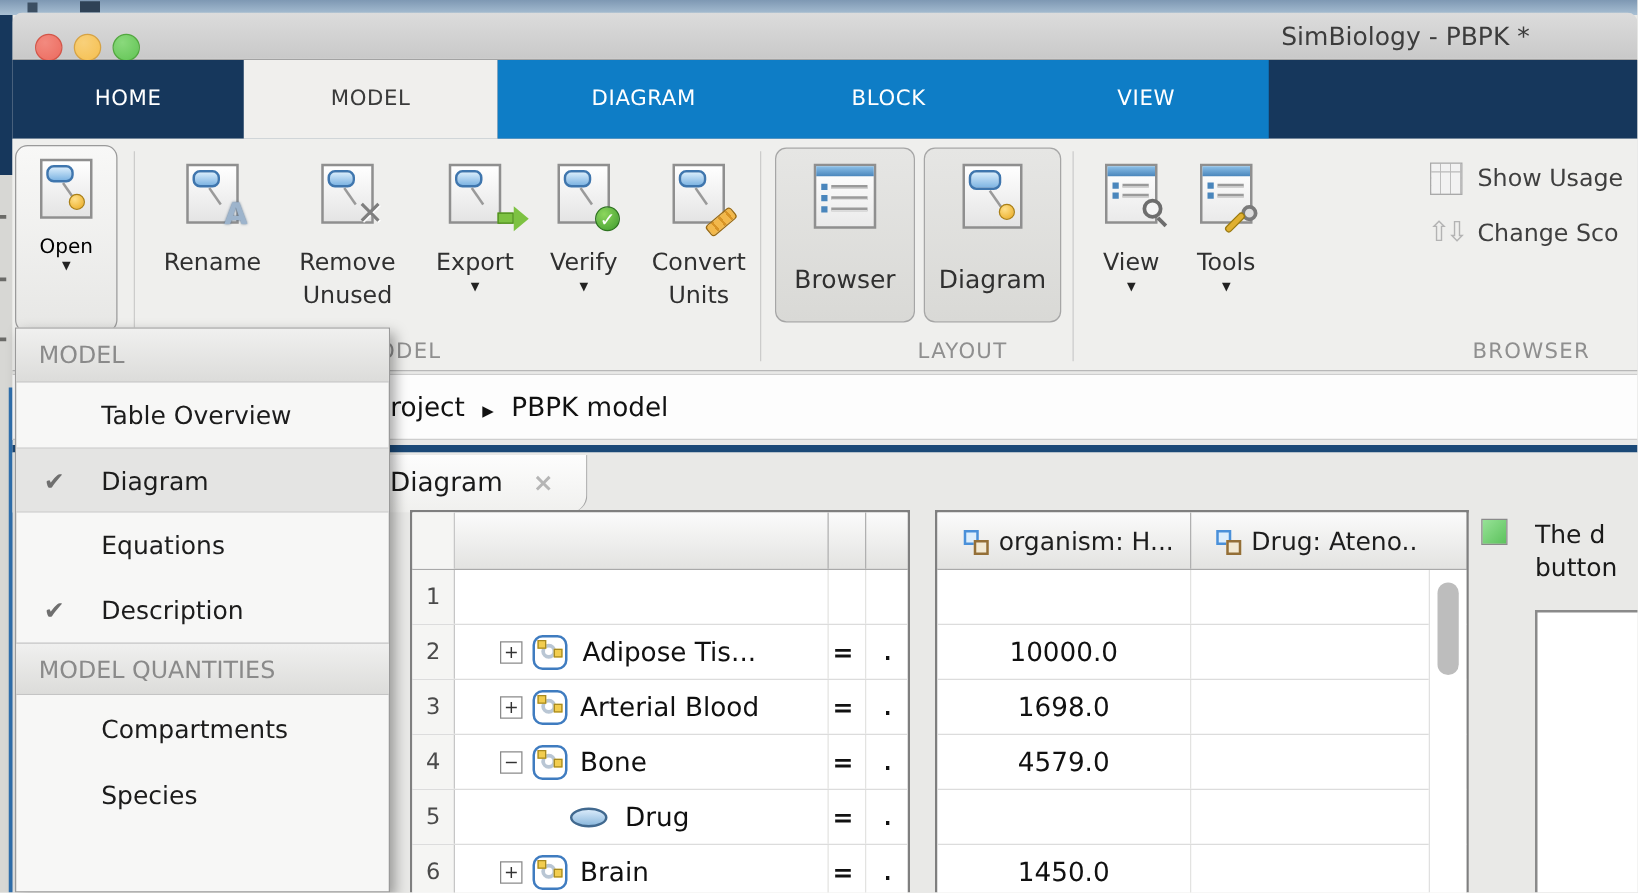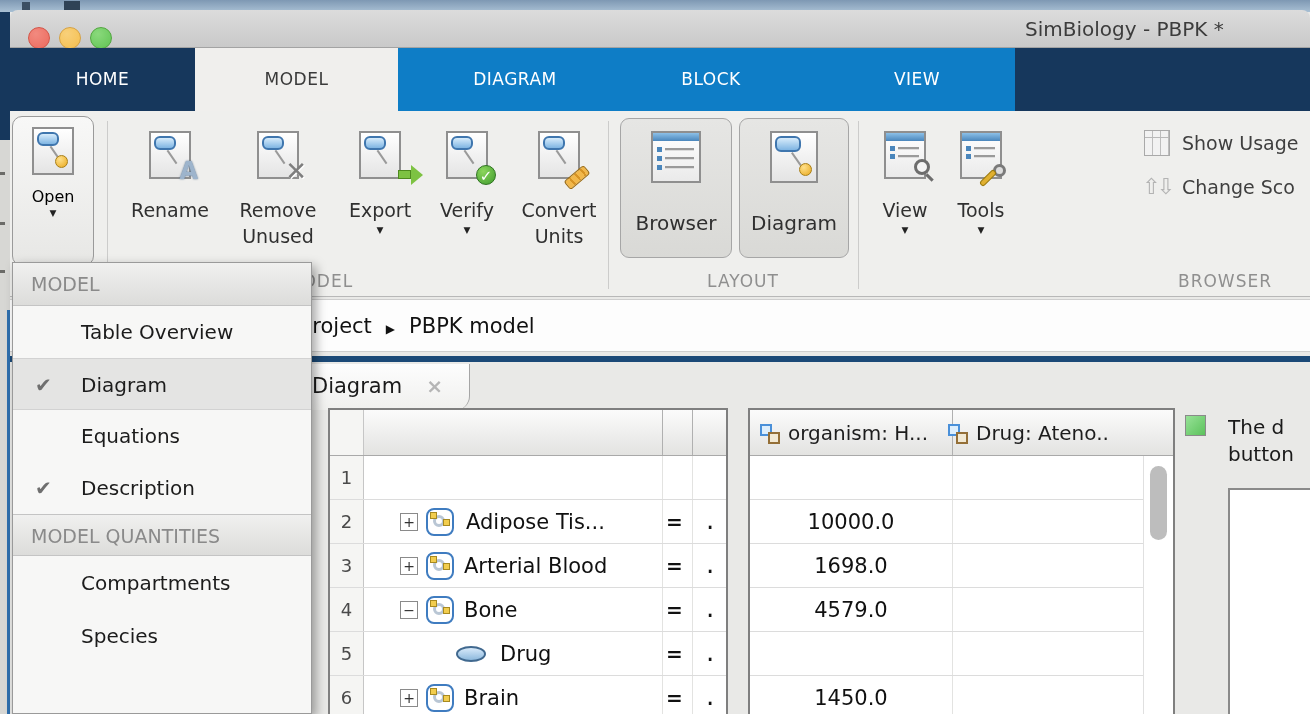--- a/index.html
+++ b/index.html
@@ -132,21 +132,21 @@
     text-align:center; line-height:16px; font-size:14px; color:#333; cursor:default; }
   .comp-ic { position:absolute; top:8px; width:28px; height:28px; border:2px solid #3f7cc0; border-radius:8px; background:#fff; }
   .comp-ic .circ { position:absolute; left:5px; top:5px; width:12px; height:12px;
     border:3px solid #b9c6d4; border-radius:50%; }
   .comp-ic .sq { position:absolute; width:7px; height:7px; background:#f2cd4e; border:1px solid #a88a20; }
   .spec-ic { position:absolute; top:14px; width:30px; height:16px; border:2px solid #41698f; border-radius:50%;
     background:linear-gradient(#d8eafa,#8db9dd); }
   .eq { position:absolute; top:0; height:44px; line-height:44px; font-size:20px; color:#111; font-weight:bold; }
   .dotv { position:absolute; top:0; height:44px; line-height:40px; font-size:26px; color:#111; }
 
-  .col-hdr { position:absolute; top:0; height:46px; line-height:46px; font-size:20px; color:#1d1d1d; white-space:nowrap; overflow:hidden; }
+  .col-hdr { position:absolute; top:0; height:46px; line-height:46px; font-size:20px; color:#1d1d1d; white-space:nowrap; overflow:hidden;text-align:center; }
   .var-ic { position:relative; display:inline-block; width:20px; height:20px; vertical-align:-4px; margin-right:8px; }
   .var-ic .back { position:absolute; left:0; top:0; width:12px; height:12px; border:2px solid #4a90d9; background:#ddeefc; }
   .var-ic .front { position:absolute; right:0; bottom:0; width:12px; height:12px; border:2px solid #946f37; background:#f2e9d4; }
   .valcell { position:absolute; top:0; height:44px; line-height:44px; font-size:21px; color:#111; text-align:center; }
   #scroll-track { position:absolute; right:0; top:46px; bottom:0; width:30px; background:#fff; border-left:1px solid #e0e0e0; }
   #scroll-thumb { position:absolute; left:6px; top:10px; width:17px; height:74px; background:#bdbdbd; border-radius:9px; }
 
   
   #legend-square { left:1185px; top:415px; width:21px; height:21px; border:1px solid #8a8a8a;
     background:linear-gradient(135deg,#97e297,#5cc25c); }
@@ -320,21 +320,21 @@
   <div class="flat-item" style="top:18px;">
     <span class="gray-grid" style="position:absolute;left:8px;top:1px;"></span>
     <span class="txt">Show Usage</span>
   </div>
   <div class="flat-item" style="top:62px;">
     <span class="updown" style="position:absolute;left:6px;top:0;">⇧⇩</span>
     <span class="txt">Change Sco</span>
   </div>
 
   <div class="section-label" style="left:240px;width:140px;">MODEL</div>
-  <div class="section-label" style="left:663px;width:140px;">LAYOUT</div>
+  <div class="section-label" style="left:690px;width:140px;">LAYOUT</div>
   <div class="section-label" style="left:1140px;width:150px;">BROWSER</div>
 </div>
 
 <div class="abs" id="breadcrumb-bar">
   <div id="breadcrumb">
     <span>Project</span><span class="sep">▶</span><span>PBPK model</span>
   </div>
 </div>
 <div class="abs" id="navy-rule"></div>
 
@@ -429,21 +429,21 @@
       <div class="cell-line" style="left:362px;"></div>
   </div>
 </div>
 
 <div class="abs panel" id="right-panel">
   <div class="hdr">
     <div class="col-hdr" style="left:10px;width:190px;">
       <span class="var-ic"><span class="back"></span><span class="front"></span></span><span>organism: H...</span>
     </div>
     <div class="cell-line" style="left:202px;top:0;bottom:0;background:#b0b0b0;"></div>
-    <div class="col-hdr" style="left:198px;width:183px;">
+    <div class="col-hdr" style="left:212px;width:183px;">
       <span class="var-ic"><span class="back"></span><span class="front"></span></span><span>Drug: Ateno..</span>
     </div>
   </div>
 
   <div class="row" style="top:46px;">
     <div class="valcell" style="left:0;width:202px;"></div>
     <div class="cell-line" style="left:202px;"></div>
     <div class="valcell" style="left:203px;width:192px;"></div>
   </div>
   <div class="row" style="top:90px;">

